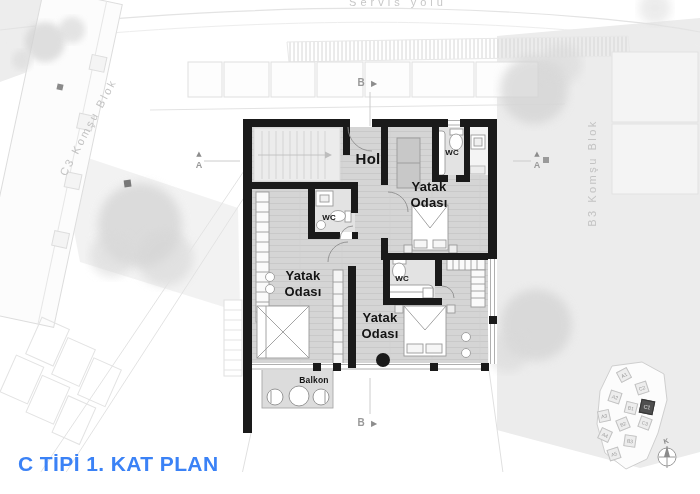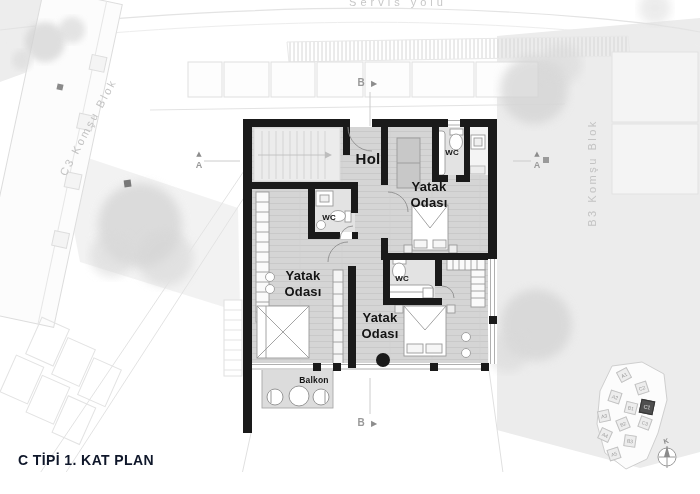--- a/index.html
+++ b/index.html
@@ -10,21 +10,21 @@
        color:#141414;text-align:center;white-space:pre-line;line-height:1.2;letter-spacing:.2px;}
   .lbl.small{font-size:8px;text-align:center;}
   .sitelbl{position:absolute;font-size:11px;color:#c3c3c3;letter-spacing:2.5px;white-space:nowrap;
        transform:translate(-50%,-50%);}
   .road{left:398px;top:2px;letter-spacing:4px;color:#c7c7c7;}
   .c3{left:88px;top:127px;transform:translate(-50%,-50%) rotate(-62deg);}
   .b3{left:592px;top:173px;transform:translate(-50%,-50%) rotate(-90deg);}
   .marker{position:absolute;transform:translate(-50%,-50%);font-weight:bold;font-size:10px;color:#999;}
   .arrow{position:absolute;transform:translate(-50%,-50%);font-size:8px;color:#8c8c8c;
        font-family:"DejaVu Sans",sans-serif;}
-  .title{position:absolute;left:18px;top:452px;font-size:14px;font-weight:bold;color:#0f172a;
+  .title{position:absolute;left:18px;top:452px;font-size:21px;font-weight:bold;color:#3b82f6;
        letter-spacing:.4px;white-space:nowrap;transform:none;}
   .kp{position:absolute;width:12px;height:12px;border:1px solid #c2c2c2;background:#ededed;
       display:flex;align-items:center;justify-content:center;font-size:5px;color:#9a9a9a;
       box-sizing:border-box;}
   .kp.dark{width:14px;height:14px;background:#4f4f4f;border-color:#353535;color:#eee;font-size:5.5px;}
   .north{position:absolute;left:666px;top:441px;transform:translate(-50%,-50%) rotate(-15deg);
       font-size:7px;color:#8a8a8a;font-weight:bold;}
 </style>
 </head>
 <body>

